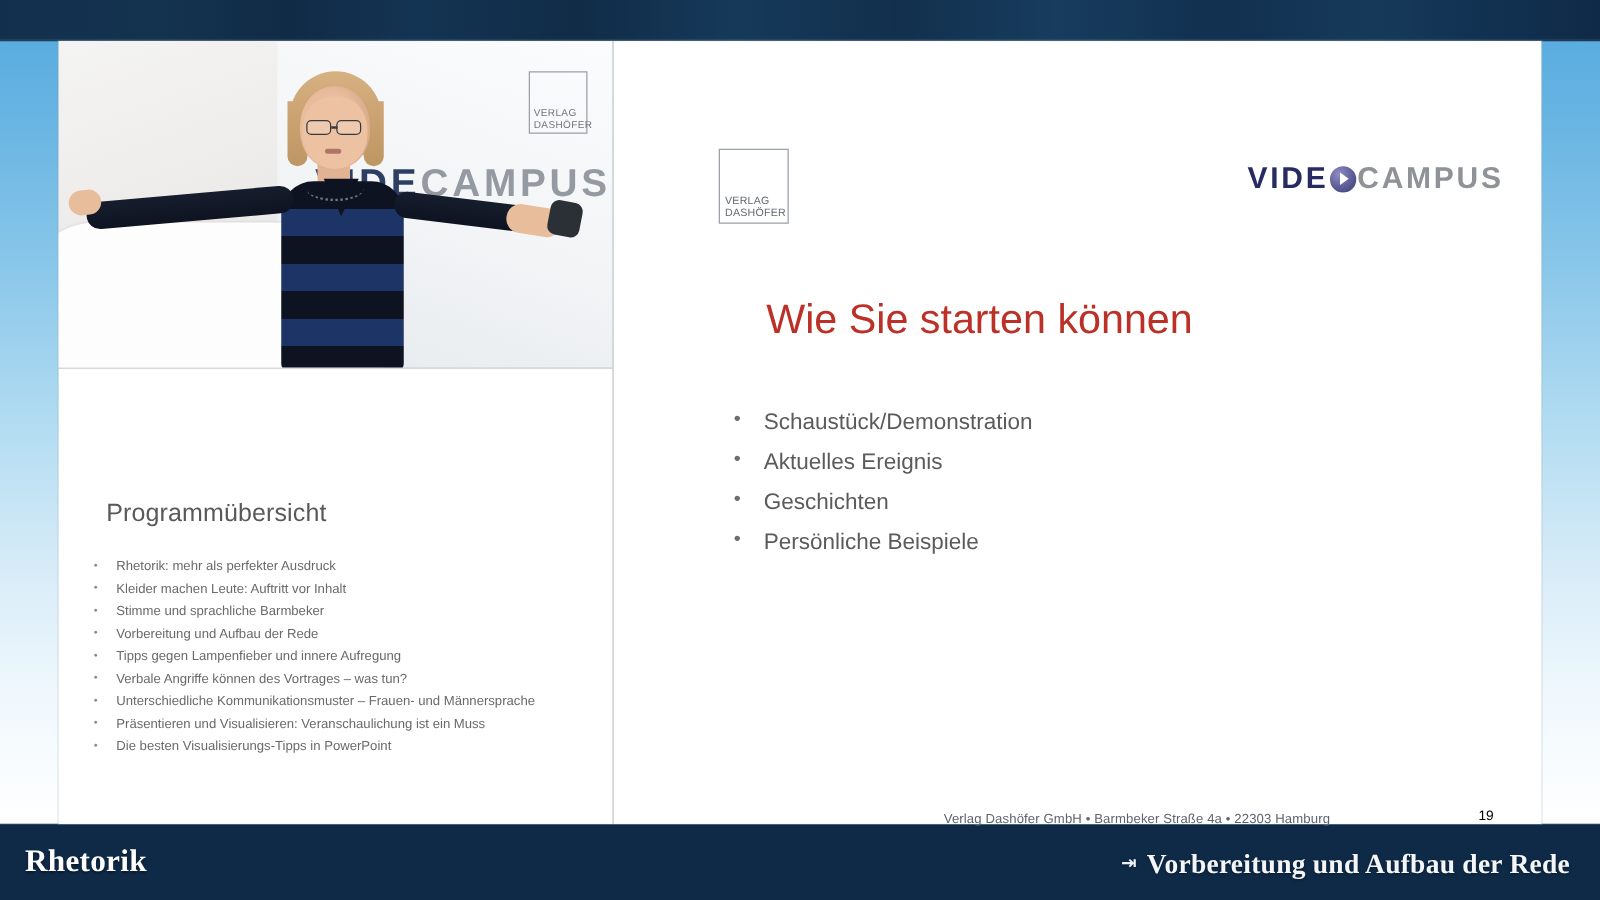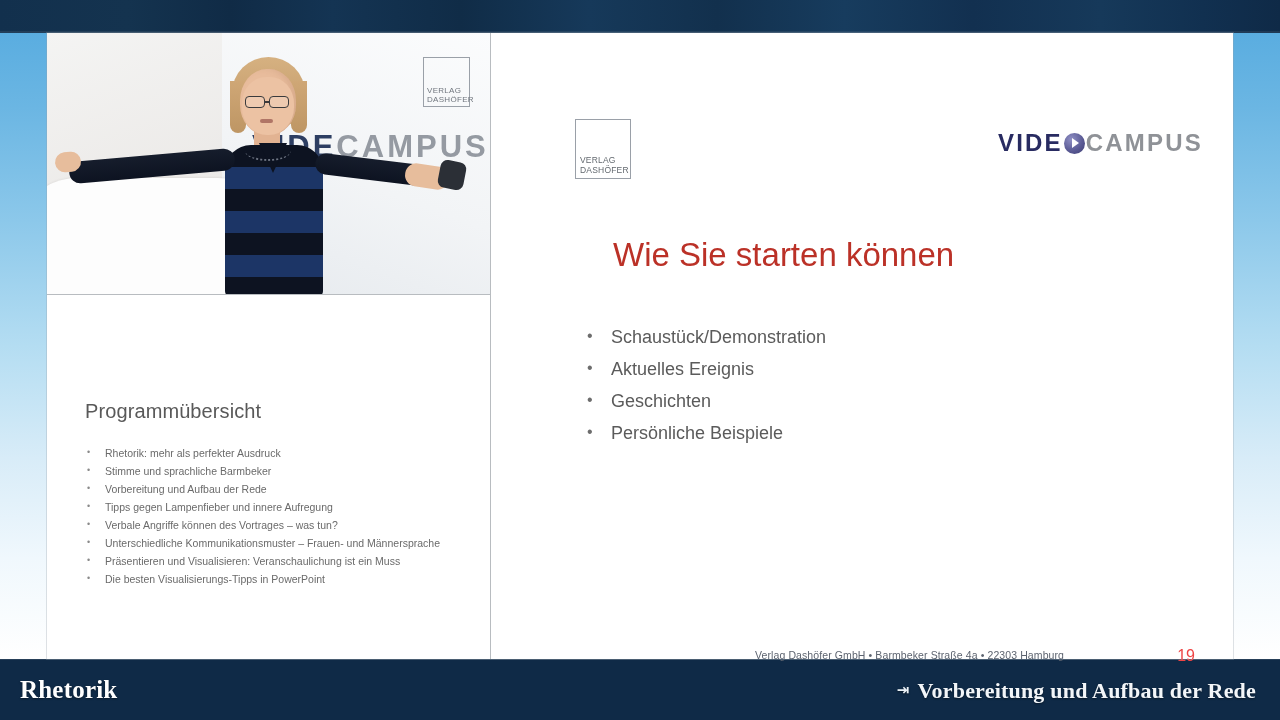--- a/index.html
+++ b/index.html
@@ -156,21 +156,21 @@
     left:392px; top:128px; width:26px; height:28px; z-index:5;
     background:#2b2f36; border-radius:7px; transform: rotate(11deg);
   }
 
   
   .prog { position:absolute; left:0; top:262px; width:443px; height:364px; background:#fff; }
   .prog-title {
     position:absolute; left:38px; top:105px;
     font-size:20px; color:#595959; font-weight:400; letter-spacing:.1px;
   }
-  .prog-list { position:absolute; left:38px; top:150px; width:390px; }
+  .prog-list { position:absolute; left:26px; top:150px; width:390px; }
   .prog-list li {
     list-style:none; position:relative; padding-left:20px;
     font-size:10.5px; line-height:17.5px; color:#6a6a6a; margin-bottom:0.5px;
   }
   .prog-list li::before {
     content:"\2022"; position:absolute; left:2px; top:-1px;
     font-size:9px; color:#8a8a8a;
   }
 
   
@@ -211,21 +211,21 @@
   .sl-list li::before {
     content:"\2022"; position:absolute; left:14px; top:-1px;
     font-size:16px; color:#6d6d6d;
   }
   .sl-footer {
     position:absolute; left:264px; top:616px;
     font-size:10.5px; color:#5d6470; letter-spacing:.1px; white-space:nowrap;
   }
   .sl-pagenum {
     position:absolute; right:38px; top:614px;
-    font-size:16px; color:#ef4444;text-align:center;
+    font-size:11px; color:#000000;text-align:center;
   }
 
   
   .bottombar {
     position:absolute; left:0; top:659px; width:1280px; height:61px;
     background:
       linear-gradient(90deg,
         #1c3f5e 0%, #20486a 6%, #17395a 11%, #1f4straight 12%,
         #22486b 17%, #2c5b81 22%, #24506f 27%, #163a5c 33%,
         #1a4164 40%, #153757 48%, #1d4568 55%, #2a5a80 62%,
@@ -292,20 +292,21 @@
       <div class="p p-glass-r"></div>
       <div class="p p-bridge"></div>
       <div class="p p-mouth"></div>
       <div class="p p-necklace"></div>
     </div>
 
     <div class="prog">
       <div class="prog-title">Programmübersicht</div>
       <ul class="prog-list">
         <li>Rhetorik: mehr als perfekter Ausdruck</li>
+        <li>Kleider machen Leute: Auftritt vor Inhalt</li>
         <li>Stimme und sprachliche Barmbeker</li>
         <li>Vorbereitung und Aufbau der Rede</li>
         <li>Tipps gegen  Lampenfieber und innere Aufregung</li>
         <li>Verbale Angriffe können des Vortrages – was tun?</li>
         <li>Unterschiedliche Kommunikationsmuster – Frauen- und Männersprache</li>
         <li>Präsentieren und Visualisieren: Veranschaulichung ist ein Muss</li>
         <li>Die besten Visualisierungs-Tipps in PowerPoint</li>
       </ul>
     </div>
 

